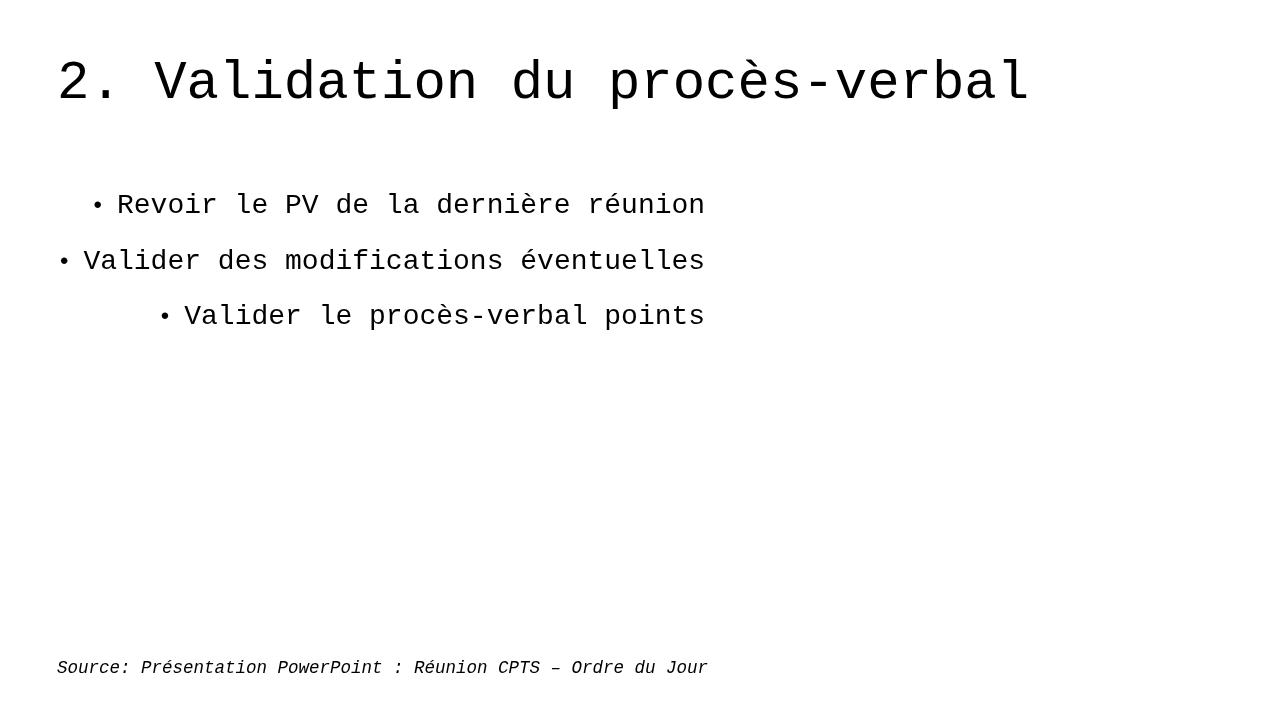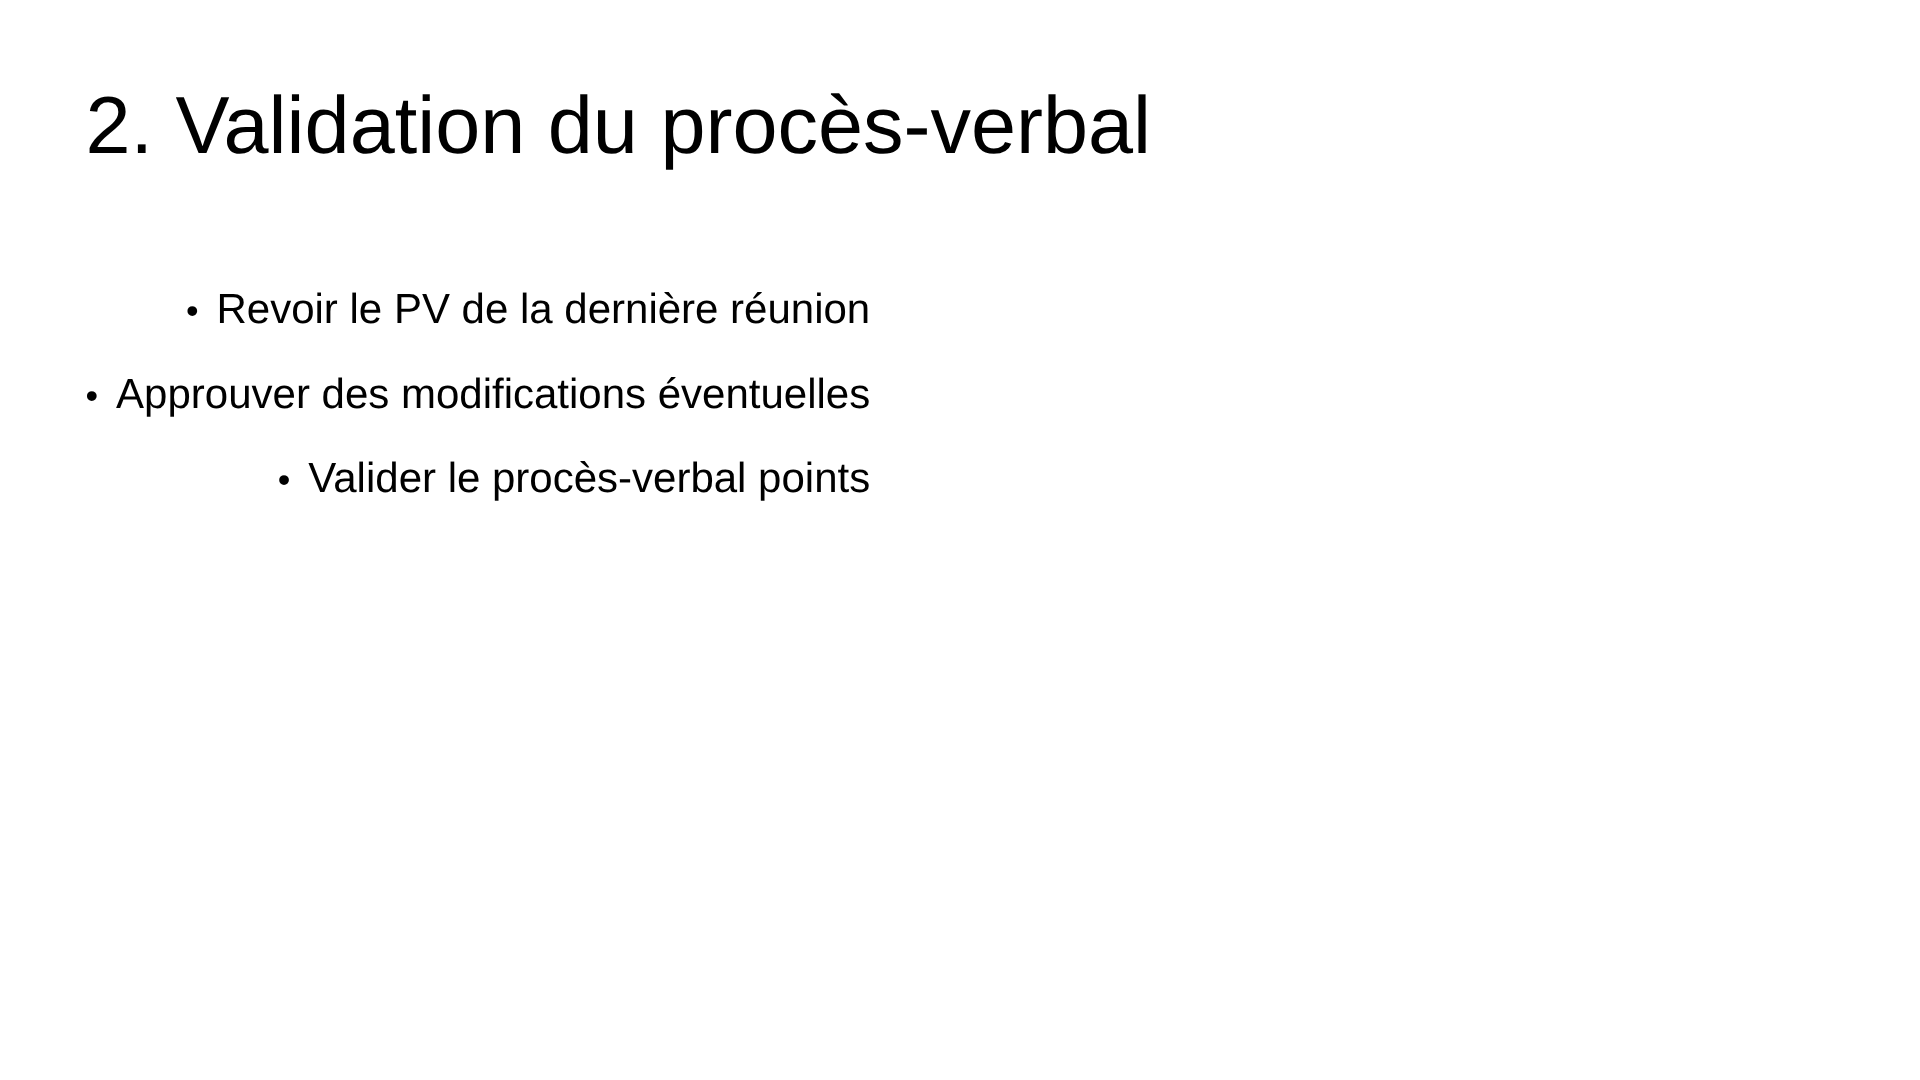--- a/index.html
+++ b/index.html
@@ -9,20 +9,21 @@
     background: #ffffff;
     font-family: "Liberation Sans", "DejaVu Sans", sans-serif;
     overflow: hidden;
   }
   .slide {
     position: relative;
     width: 1180px;
     height: 720px;
     background: #ffffff;
     color: #000000;
+    font-family: Liberation Mono, monospace;
   }
   .slide-title {
     position: absolute;
     left: 57px;
     top: 52px;
     font-size: 54px;
     font-weight: 400;
     line-height: 1.2;
     letter-spacing: 0px;
     color: #000000;
@@ -64,21 +65,22 @@
 
 <div class="slide">
 
   <h1 class="slide-title">2. Validation du procès-verbal</h1>
 
   <ul class="bullet-list">
     <li class="bullet-item">
       <span class="bullet-marker">•</span><span>Revoir le PV de la dernière réunion</span>
     </li>
     <li class="bullet-item">
-      <span class="bullet-marker">•</span><span>Approuver des modifications éventuelles</span>
+      <span class="bullet-marker">•</span><span>Valider des modifications éventuelles</span>
     </li>
     <li class="bullet-item">
       <span class="bullet-marker">•</span><span>Valider le procès-verbal points</span>
     </li>
   </ul>
 
+  <div class="source-line">Source: Présentation PowerPoint : Réunion CPTS – Ordre du Jour</div>
 
 </div>
 
 </body></html>

